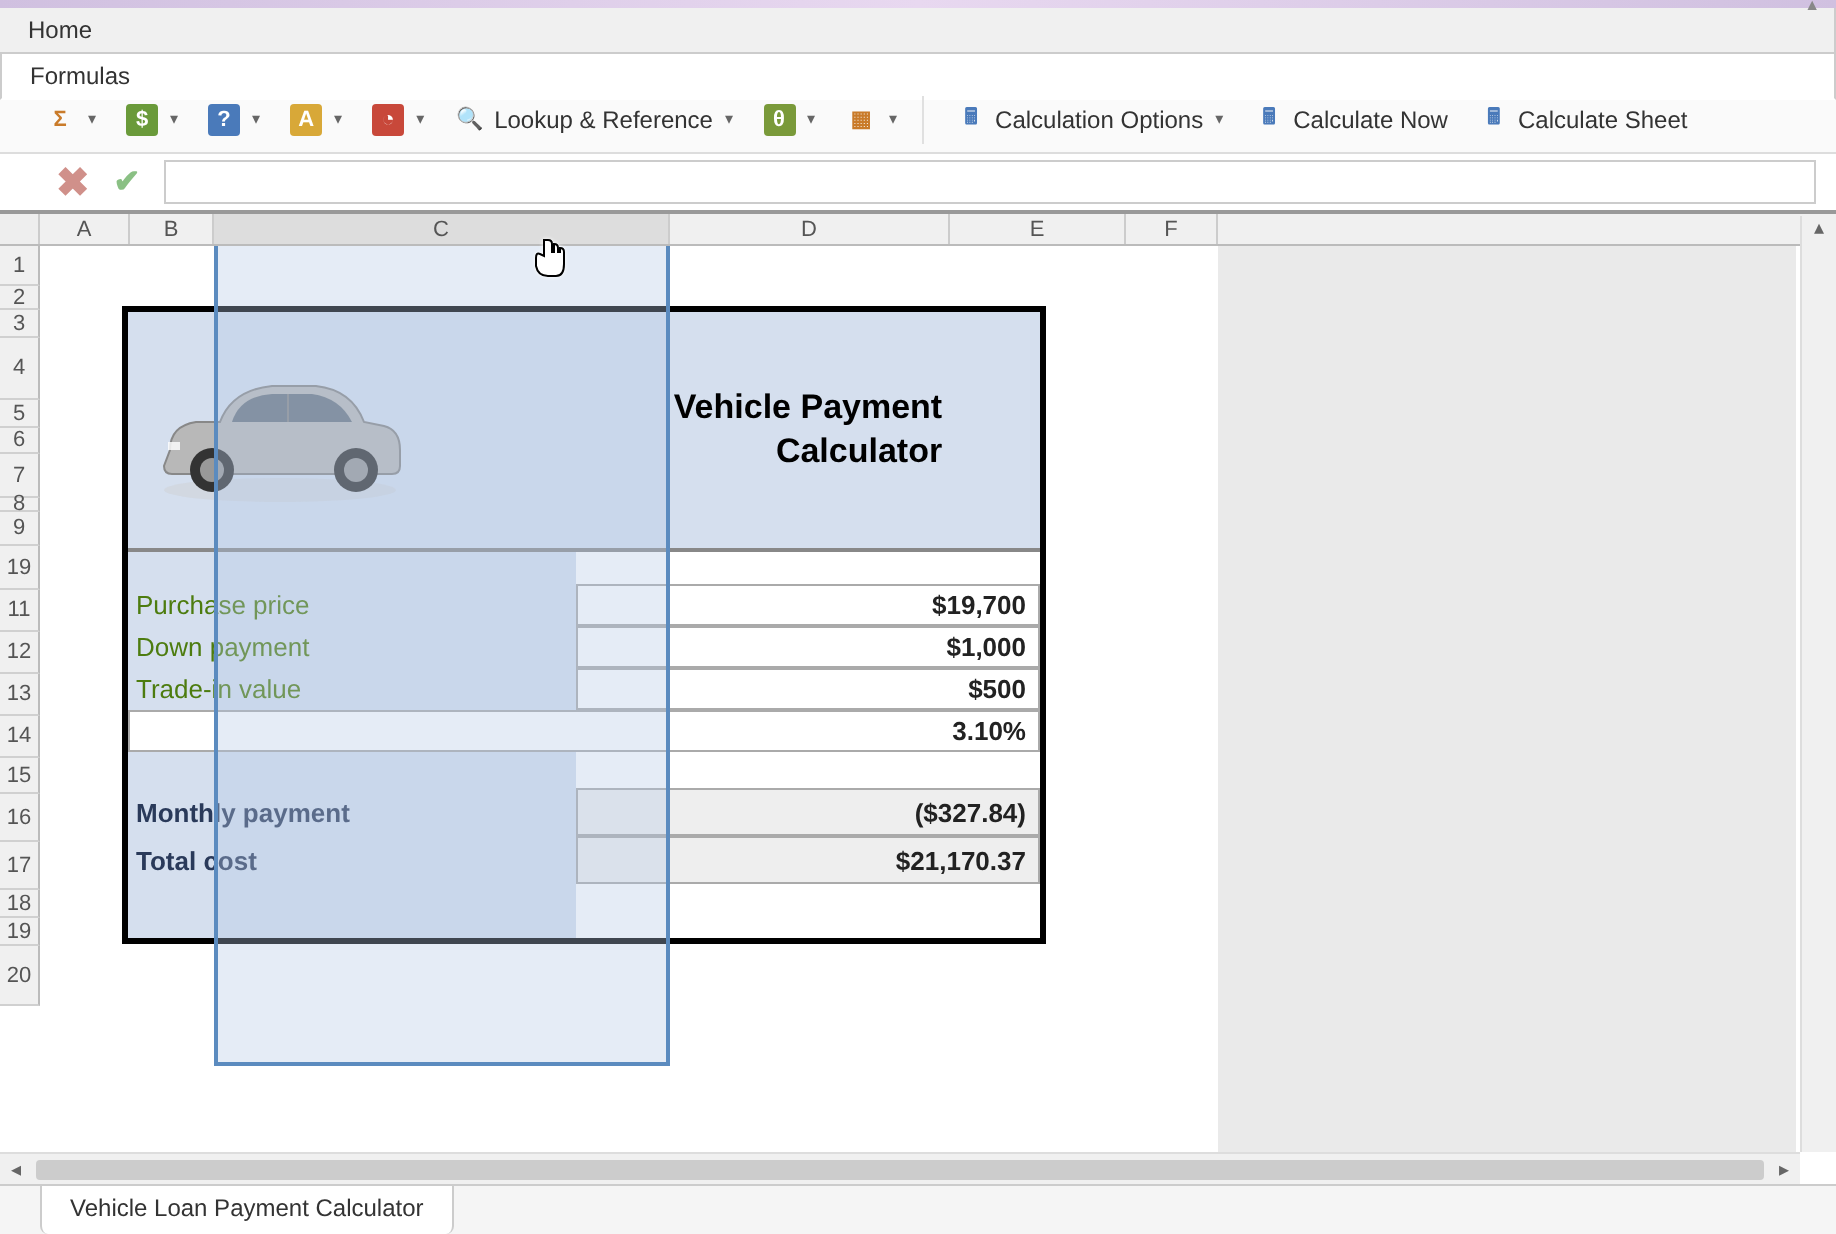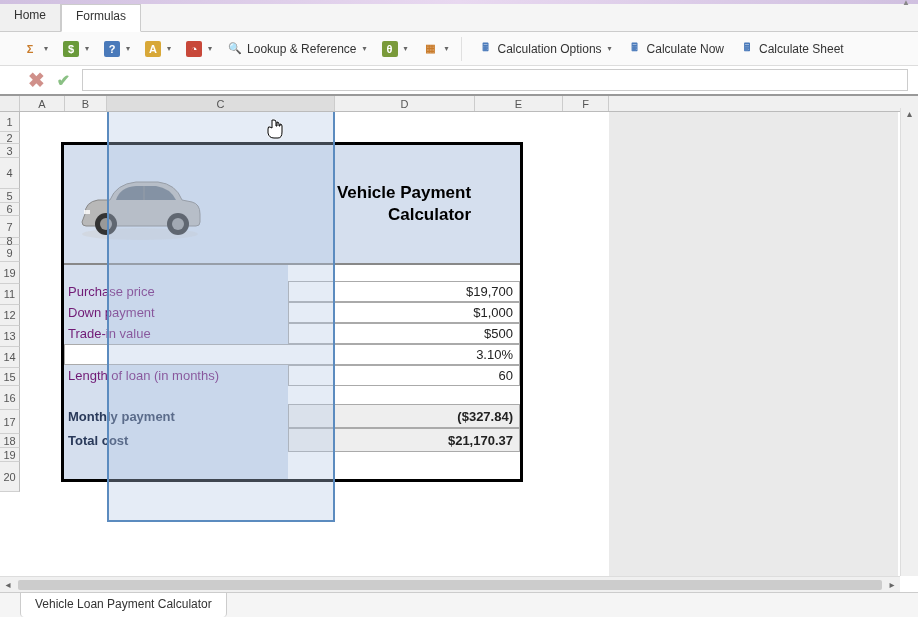--- a/index.html
+++ b/index.html
@@ -3,21 +3,21 @@
 <meta charset="utf-8">
 <style>
 * { box-sizing: border-box; margin: 0; padding: 0; font-family: Arial, sans-serif; }
 body { background: #fff; width: 918px; height: 617px; overflow: hidden; position: relative; }
 
 
 .top-bar { height: 4px; background: linear-gradient(90deg, #d0c0e0, #e8d8f0, #d0c0e0); position: relative; }
 .top-bar::after { content: '▲'; position: absolute; right: 8px; top: -2px; font-size: 8px; color: #888; }
 
 
-.tabs { display: flex; height: 28px; border-bottom: 1px solid #ccc; background: #f5f5f5; }
+.tabs { display: flex; height: 39px; border-bottom: 1px solid #ccc; background: #f5f5f5; flex-direction: column; }
 .tab { padding: 4px 14px; font-size: 12px; color: #333; border-right: 1px solid #ccc; cursor: pointer; background: #f0f0f0; }
 .tab.active { background: #fff; border-top: 1px solid #ccc; border-left: 1px solid #ccc; border-bottom: 1px solid #fff; margin-bottom: -1px; }
 
 
 .ribbon { height: 34px; background: #fafafa; border-bottom: 1px solid #ddd; display: flex; align-items: center; padding: 0 10px; gap: 4px; }
 .ribbon-group { display: flex; align-items: center; gap: 3px; padding: 0 6px; border-right: 1px solid #e0e0e0; height: 24px; }
 .ribbon-group:last-child { border-right: none; }
 .ribbon-btn { display: flex; align-items: center; gap: 4px; padding: 3px 6px; font-size: 12px; color: #333; cursor: pointer; border-radius: 2px; }
 .icon-box { width: 16px; height: 16px; display: inline-flex; align-items: center; justify-content: center; font-size: 11px; font-weight: bold; border-radius: 2px; }
 .dd-arrow { font-size: 8px; color: #666; margin-left: 2px; }
@@ -71,22 +71,22 @@
 .doc { position: absolute; left: 41px; top: 30px; width: 462px; border: 3px solid #000; background: #fff; }
 .doc-header { display: flex; background: #d5dfee; border-bottom: 2px solid #888; }
 .car-cell { width: 224px; height: 118px; padding: 6px; display: flex; align-items: center; justify-content: flex-start; }
 .car-svg { width: 140px; height: 80px; }
 .title-cell { flex: 1; display: flex; align-items: center; justify-content: center; padding: 10px; }
 .title-cell .t { font-size: 17px; font-weight: bold; text-align: right; line-height: 1.3; }
 .spacer-row { height: 16px; display: flex; }
 .spacer-l { width: 224px; background: #d5dfee; }
 .spacer-r { flex: 1; }
 .data-row { height: 21px; display: flex; }
-.data-l { width: 224px; background: #d5dfee; padding: 2px 4px; font-size: 13px; color: #701a75; display: flex; align-items: center; }
-.data-r { flex: 1; border: 1px solid #aaa; padding: 2px 6px; font-size: 13px; color: #222; display: flex; align-items: center; justify-content: flex-end; }
+.data-l { width: 224px; background: #d5dfee; padding: 2px 4px; font-size: 13px; color: #4d7c0f; display: flex; align-items: center; }
+.data-r { flex: 1; border: 1px solid #aaa; padding: 2px 6px; font-size: 13px; color: #222; display: flex; align-items: center; justify-content: flex-end; font-weight: bold; }
 .data-r.gray { background: #eee; font-weight: bold; }
 .data-l.bold { font-weight: bold; color: #2a3a5a; }
 .gap-row { height: 18px; display:flex;}
 .gap-l { width:224px; background:#d5dfee;}
 .gap-r {flex:1;}
 .bottom-pad {height:27px; display:flex;}
 
 
 .hand-cursor { position: absolute; left: 265px; top: 118px; font-size: 18px; pointer-events: none; z-index: 100; filter: drop-shadow(0 0 1px #fff); }
 
@@ -241,24 +241,20 @@
           <div class="data-l">Down payment</div>
           <div class="data-r">$1,000</div>
         </div>
       <div class="data-row">
           <div class="data-l">Trade-in value</div>
           <div class="data-r">$500</div>
         </div>
       <div class="data-row">
           <div class="data-r">3.10%</div>
         </div>
-      <div class="data-row">
-          <div class="data-l">Length of loan (in months)</div>
-          <div class="data-r">60</div>
-        </div>
       <div class="gap-row">
           <div class="gap-l"></div>
           <div class="gap-r"></div>
         </div>
       <div class="data-row" style="height:24px;">
           <div class="data-l bold">Monthly payment</div>
           <div class="data-r gray">($327.84)</div>
         </div>
       <div class="data-row" style="height:24px;">
           <div class="data-l bold">Total cost</div>

